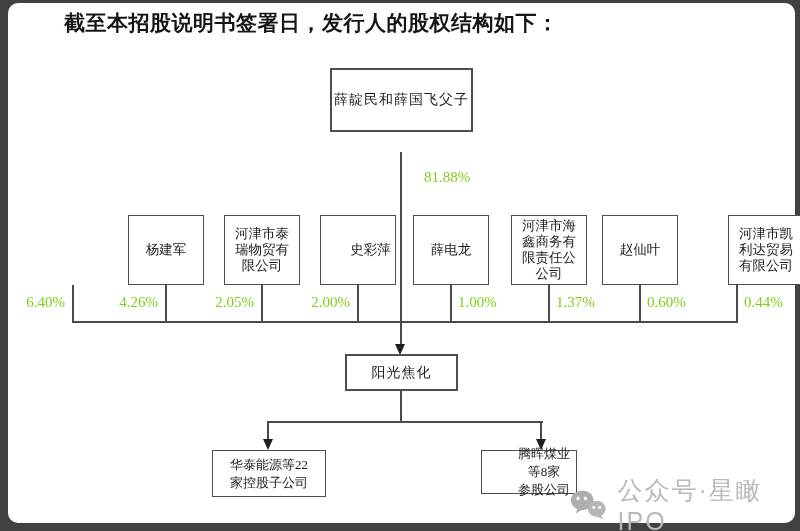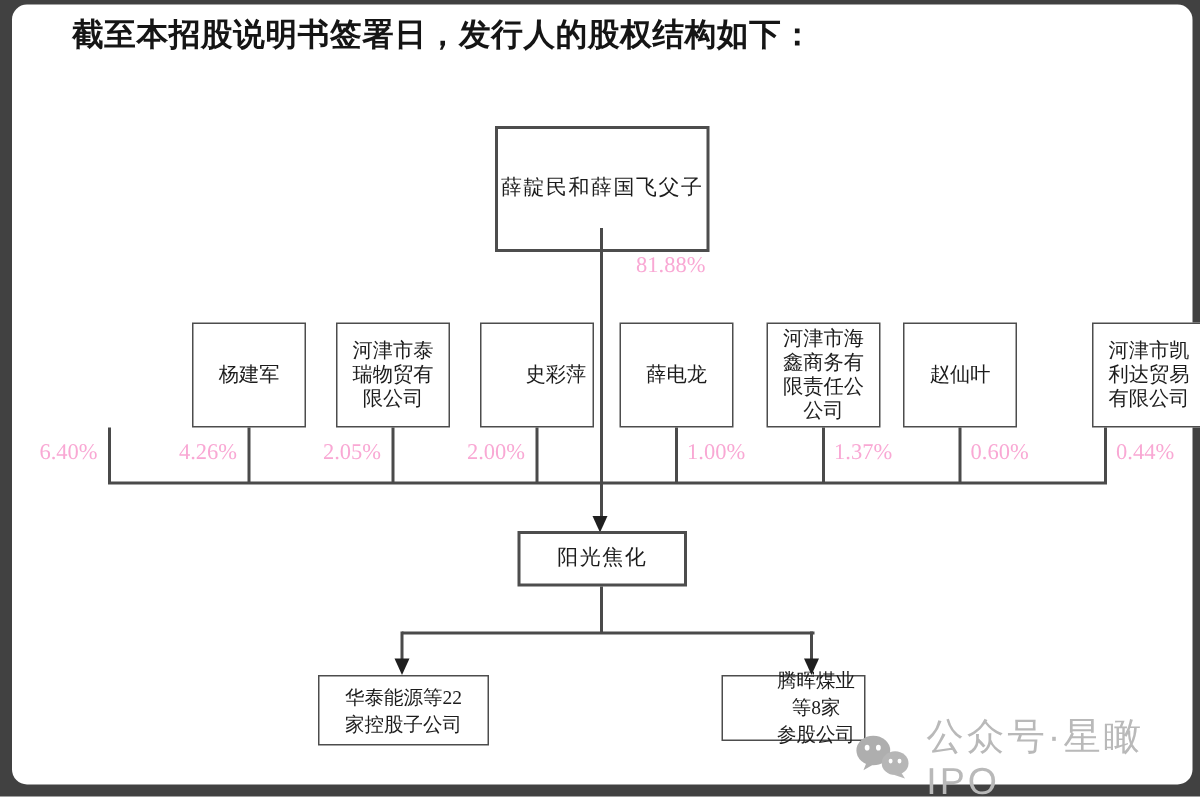--- a/index.html
+++ b/index.html
@@ -28,39 +28,39 @@
   .node.big .lbl{font-size:14px;letter-spacing:1px;}
   .vline,.hline{position:absolute;background:#4a4a4a;}
   .vline{width:2px;}
   .hline{height:2px;}
   .arrow-down{
     position:absolute;width:0;height:0;
     border-left:5px solid transparent;border-right:5px solid transparent;
     border-top:11px solid #1f1f1f;
   }
   .pct{
-    position:absolute;font-size:15px;color:#f9a8d4;line-height:20px;
+    position:absolute;font-size:15px;color:#84cc16;line-height:20px;
   }
   .pct.r{text-align:right;}
   .pct.l{text-align:left;}
   .watermark{
     position:absolute;display:flex;align-items:center;gap:10px;
     color:#b9b9b9;font-size:25px;letter-spacing:2px;
     font-family:"Liberation Sans", sans-serif;
   }
 </style>
 </head>
 <body>
 
 <div class="page">
   <div class="panel"></div>
 
-  <div class="abs title" style="left:48px;top:9px;text-align:center;">截至本招股说明书签署日，发行人的股权结构如下：</div>
+  <div class="abs title" style="left:64px;top:9px;text-align:center;">截至本招股说明书签署日，发行人的股权结构如下：</div>
 
-  <div class="node big" style="left:330px;top:84px;width:143px;height:84px;">
+  <div class="node big" style="left:330px;top:68px;width:143px;height:64px;">
     <span class="lbl">薛靛民和薛国飞父子</span>
   </div>
 
   <div class="vline" style="left:400px;top:152px;height:192px;"></div>
   <div class="arrow-down" style="left:395px;top:344px;"></div>
   <div class="pct l" style="left:424px;top:167px;width:60px;">81.88%</div>
 
   <div class="node" style="left:128px;top:215px;width:76px;height:70px;">
     <span class="lbl">杨建军</span>
     </div>

